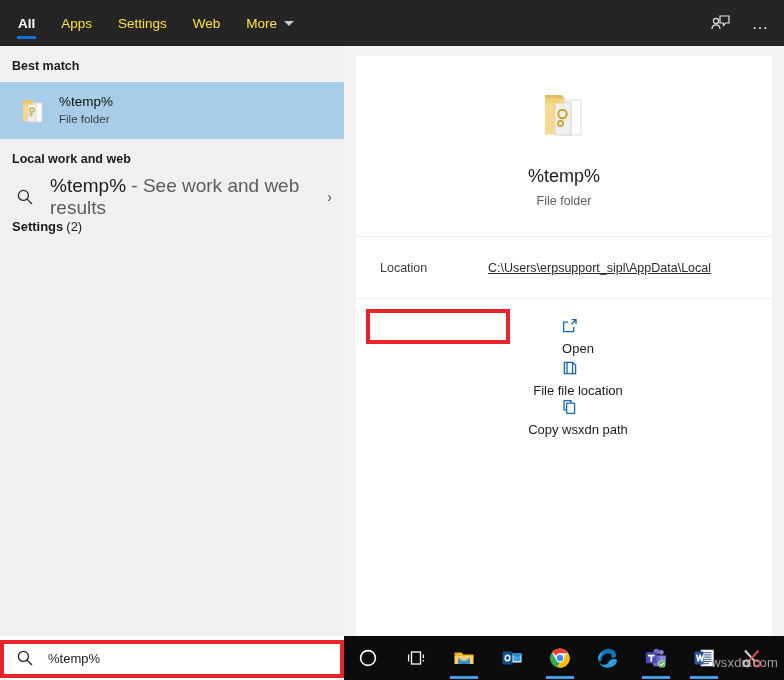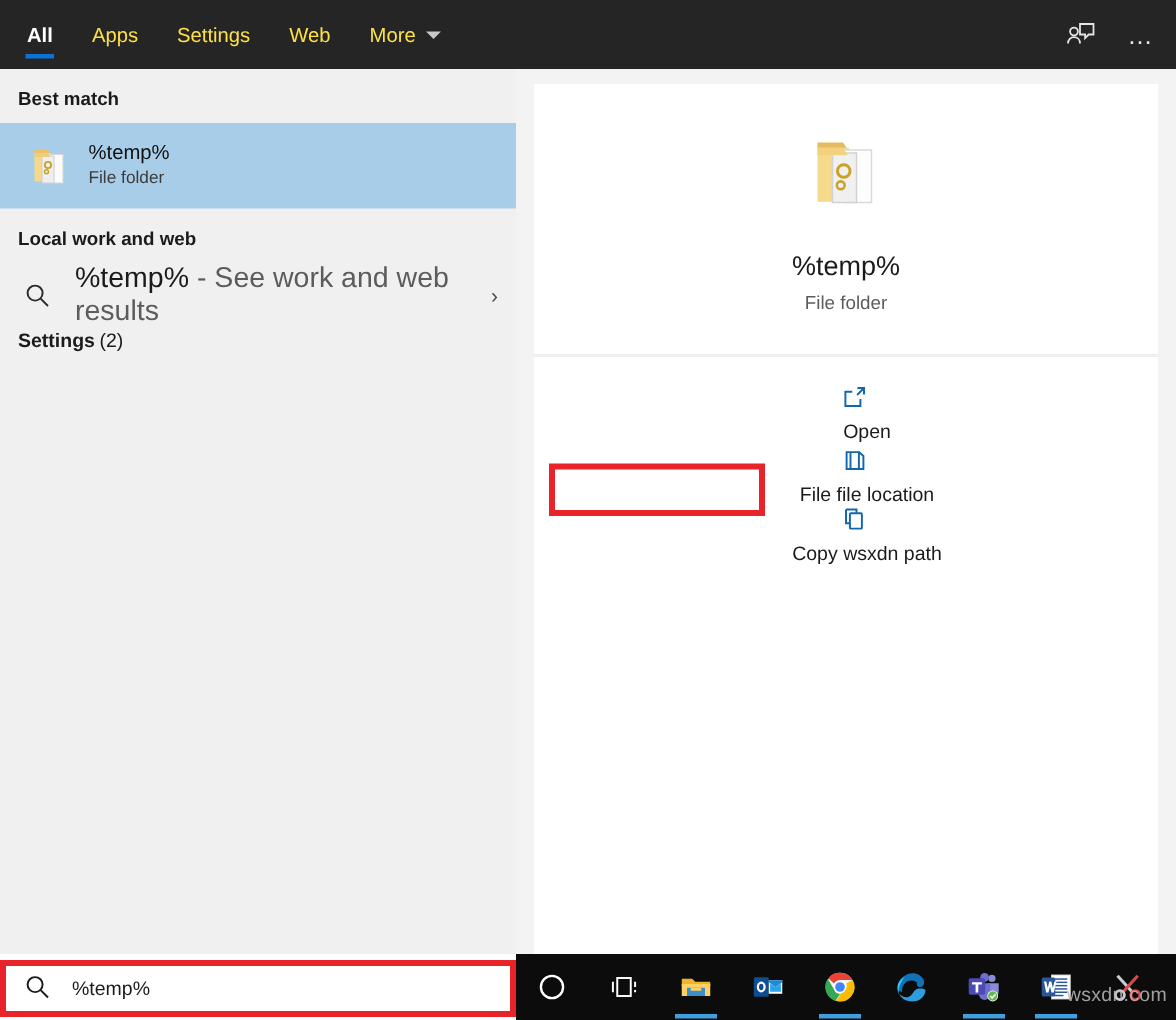--- a/index.html
+++ b/index.html
@@ -267,20 +267,24 @@
             <circle cx="28.5" cy="39.5" r="2.6" fill="none" stroke="#c9a227" stroke-width="1.7"></circle>
             <path d="M13 14.5h17l3 5H13z" fill="#f2d27f"></path>
           </svg>
         </div>
         <div class="preview-title">%temp%</div>
         <div class="preview-sub">File folder</div>
       </div>
 
       <div class="sep"></div>
 
+      <div class="loc-row">
+        <div class="loc-label">Location</div>
+        <div class="loc-value">C:\Users\erpsupport_sipl\AppData\Local</div>
+      </div>
 
       <div class="sep"></div>
 
       <div class="actions">
 
         <div class="action-row" style="height:35px;">
           <div class="action-icon">
             <svg width="18" height="18" viewBox="0 0 18 18" fill="none" stroke="#1368ac" stroke-width="1.3">
               <path d="M10.6 2.6H15V7"></path>
               <path d="M15 2.7l-4.6 4.6"></path>

